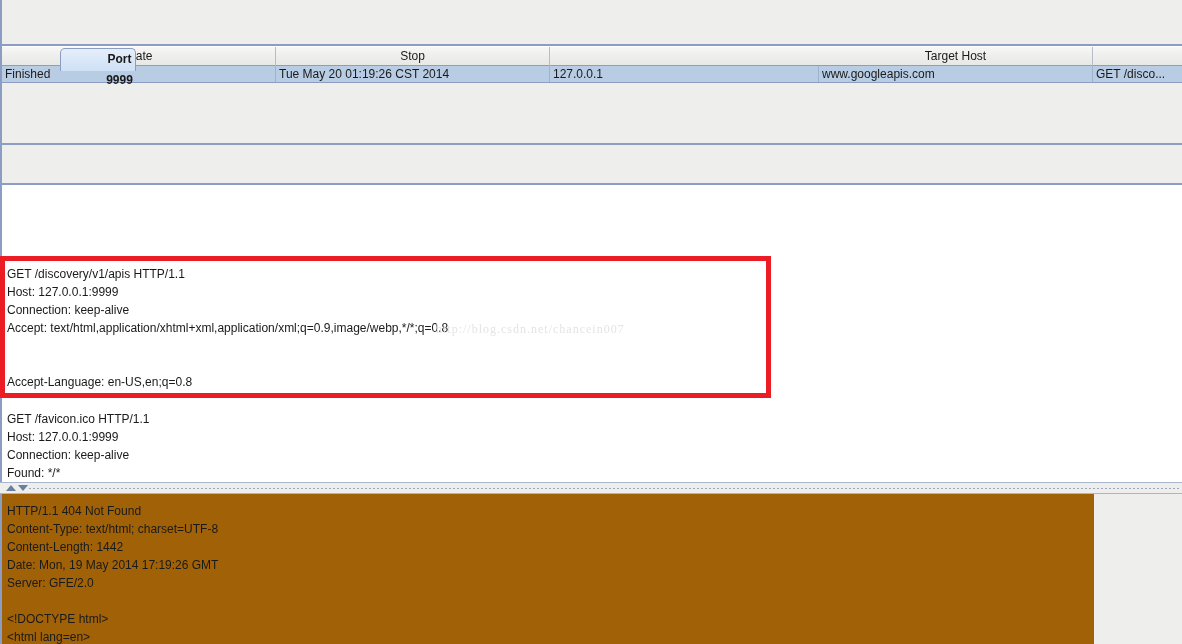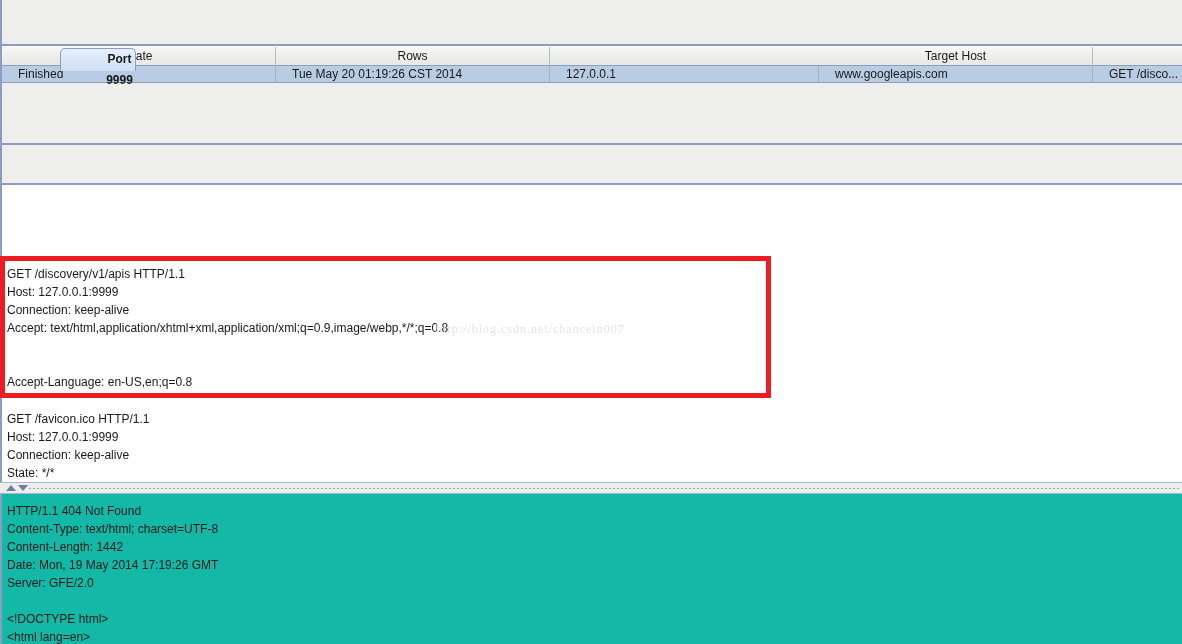--- a/index.html
+++ b/index.html
@@ -250,21 +250,21 @@
     border-bottom: 1px solid #8b9dc3;
     box-sizing: border-box;
   }
   .td {
     position: absolute;
     top: 0;
     height: 16px;
     line-height: 16px;
     font-size: 12px;
     color: #1a1a1a;
-    padding-left: 16px;
+    padding-left: 3px;
     border-right: 1px solid #9fb3cd;
     box-sizing: border-box;
     white-space: nowrap;
     overflow: hidden;
     cursor: default;
   }
   .table-body-blank {
     position: absolute;
     left: 0; top: 37px;
     width: 1182px; height: 62px;
@@ -363,22 +363,22 @@
   }
   #div-arrow-down {
     left: 18px;
     border-top: 6px solid #6b7f9e;
   }
 
   
   .resp-pane {
     position: absolute;
     left: 0; top: 494px;
-    width: 1182px; height: 150px;
-    background: #14b8a6;
+    width: 1094px; height: 150px;
+    background: #a16207;
     border-left: 2px solid #8b9dc3;
     box-sizing: border-box;
     overflow: hidden;
   }
 </style>
 </head>
 <body>
 
 <div id="app">
 
@@ -417,21 +417,21 @@
   <div class="tb-input" id="inp-server-name">www.googleapis.com</div>
 
   <div class="tb-label" id="lbl-server-port">Server Port:</div>
   <div class="tb-input" id="inp-server-port">443</div>
 
   <div class="btn" id="btn-close-tab">Close Tab</div>
 
   <div class="table-wrap">
     <div class="thead">
       <div class="th" style="left:0px;   width:274px;">State</div>
-      <div class="th" style="left:274px; width:274px;">Rows</div>
+      <div class="th" style="left:274px; width:274px;">Stop</div>
       <div class="th" style="left:817px; width:274px;">Target Host</div>
       <div class="th" style="left:1091px; width:91px; border-right:none;"></div>
     </div>
 
     <div class="trow">
       <div class="td" style="left:0px;   width:274px;">Finished</div>
       <div class="td" style="left:274px; width:274px;">Tue May 20 01:19:26 CST 2014</div>
       <div class="td" style="left:548px; width:269px;">127.0.0.1</div>
       <div class="td" style="left:817px; width:274px;">www.googleapis.com</div>
       <div class="td" style="left:1091px; width:91px; border-right:none;">GET /disco...</div>
@@ -448,21 +448,21 @@
   <div class="req-pane">
     <div class="textline" style="top:80px;">GET /discovery/v1/apis HTTP/1.1</div>
     <div class="textline" style="top:98px;">Host: 127.0.0.1:9999</div>
     <div class="textline" style="top:116px;">Connection: keep-alive</div>
     <div class="textline" style="top:134px;">Accept: text/html,application/xhtml+xml,application/xml;q=0.9,image/webp,*/*;q=0.8</div>
     <div class="textline" style="top:188px;">Accept-Language: en-US,en;q=0.8</div>
     <div class="textline" style="top:206px;"></div>
     <div class="textline" style="top:225px;">GET /favicon.ico HTTP/1.1</div>
     <div class="textline" style="top:243px;">Host: 127.0.0.1:9999</div>
     <div class="textline" style="top:261px;">Connection: keep-alive</div>
-    <div class="textline" style="top:279px;">State: */*</div>
+    <div class="textline" style="top:279px;">Found: */*</div>
   </div>
 
   <div class="watermark">http://blog.csdn.net/chancein007</div>
 
   <div class="redbox"></div>
 
   <div class="divider">
     <span class="div-arrow" id="div-arrow-up"></span>
     <span class="div-arrow" id="div-arrow-down"></span>
     <span class="divider-dots"></span>

